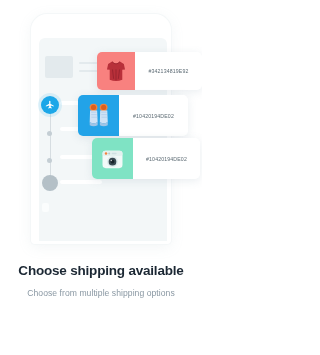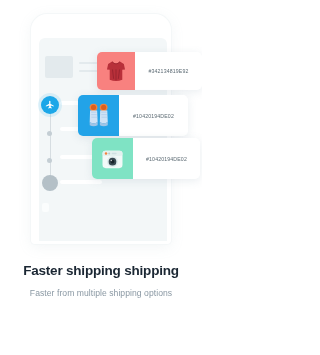--- a/index.html
+++ b/index.html
@@ -212,17 +212,17 @@
           <circle cx="15" cy="17.2" r="4.6" fill="#394a52"></circle>
           <circle cx="15" cy="17.2" r="2.3" fill="#18242b"></circle>
           <circle cx="13.6" cy="15.8" r="0.9" fill="#ffffff" opacity="0.75"></circle>
         </svg>
       </span>
     </div>
     <div class="ocard-id">#10420194DE02</div>
   </div>
 
   <div class="caption">
-    <div class="cap-title">Faster shipping shipping</div>
-    <div class="cap-sub">Faster from multiple shipping options</div>
+    <div class="cap-title">Choose shipping available</div>
+    <div class="cap-sub">Choose from multiple shipping options</div>
   </div>
 
 </div>
 
 </body></html>

